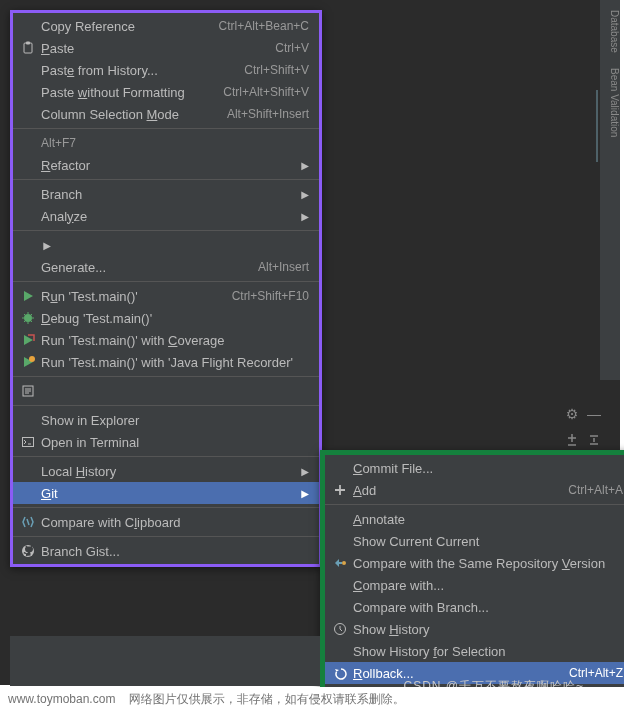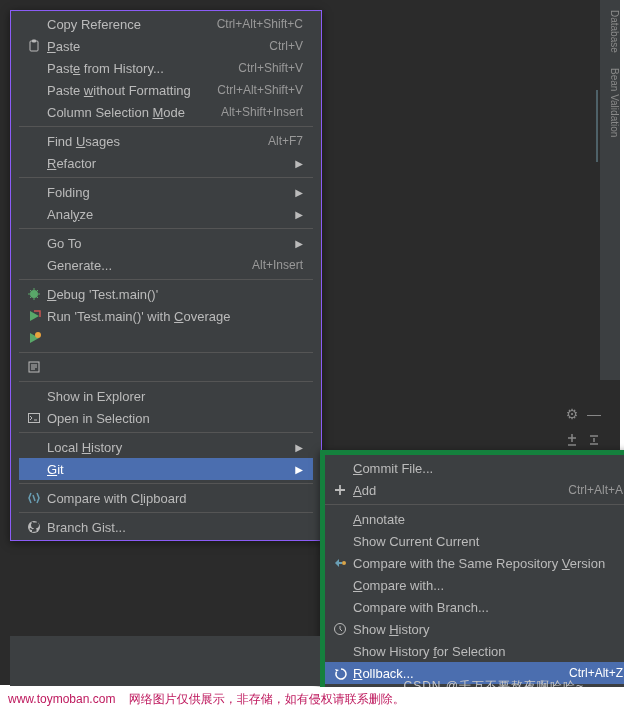--- a/index.html
+++ b/index.html
@@ -37,22 +37,22 @@
     position: absolute;
     right: 26px; top: 90px;
     width: 2px; height: 72px;
     background: #4e6168;
   }
   .main-menu {
     position: absolute;
     top: 10px; left: 10px;
     width: 312px;
     background: #3c3f41;
-    border: 1px solid #8b5cf6;
-    padding: 2px 8px;
+    border: 3px solid #8b5cf6;
+    padding: 2px 0;
     box-shadow: 0 2px 8px rgba(0,0,0,0.5);
   }
   .sub-menu {
     position: absolute;
     top: 450px; left: 320px;
     width: 318px;
     background: #3c3f41;
     border: 5px solid #15803d;
     padding: 2px 0;
     box-shadow: 0 2px 8px rgba(0,0,0,0.5);
@@ -98,21 +98,21 @@
   }
   .dark-lower {
     position: absolute;
     bottom: 39px; left: 10px; width: 310px; height: 50px;
     background: #3c3f41;
   }
   .footer {
     position: absolute;
     bottom: 0; left: 0; width: 624px; height: 38px;
     background: #ffffff;
-    color: #be185d;
+    color: #737373;
     font-size: 12px;
     padding: 4px 8px;
   }
   .watermark {
     position: absolute;
     bottom: 30px; right: 40px;
     color: #c9c9c9;
     font-size: 12px;
     letter-spacing: 1px;
   }
@@ -144,21 +144,21 @@
     <svg width="14" height="14">
         <path d="M3 3 L11 3 M3 11 L11 11 M7 5 L7 9" stroke="#888" stroke-width="1.5"></path>
       </svg>
   </span>
 </div>
 
 <div class="main-menu" id="main-menu">
     <div class="item">
       <span class="ic"></span>
       <span class="lbl">Copy Reference</span>
-      <span class="sc">Ctrl+Alt+Shift+C</span>
+      <span class="sc">Ctrl+Alt+Bean+C</span>
     </div>
     <div class="item">
       <span class="ic">
         <svg width="14" height="14">
           <rect x="3" y="2" width="8" height="10" rx="1" fill="none" stroke="#bbb"></rect>
           <rect x="5" y="0.5" width="4" height="3" rx="1" fill="#bbb"></rect>
         </svg>
       </span>
       <span class="lbl"><span class="u">P</span>aste</span>
       <span class="sc">Ctrl+V</span>
@@ -174,54 +174,61 @@
       <span class="sc">Ctrl+Alt+Shift+V</span>
     </div>
     <div class="item">
       <span class="ic"></span>
       <span class="lbl">Column Selection <span class="u">M</span>ode</span>
       <span class="sc">Alt+Shift+Insert</span>
     </div>
     <div class="sep"></div>
     <div class="item">
       <span class="ic"></span>
-      <span class="lbl">Find <span class="u">U</span>sages</span>
       <span class="sc">Alt+F7</span>
     </div>
     <div class="item">
       <span class="ic"></span>
       <span class="lbl"><span class="u">R</span>efactor</span>
       <span class="arr">▶</span>
     </div>
     <div class="sep"></div>
     <div class="item">
       <span class="ic"></span>
-      <span class="lbl">Folding</span>
+      <span class="lbl">Branch</span>
       <span class="arr">▶</span>
     </div>
     <div class="item">
       <span class="ic"></span>
       <span class="lbl">Anal<span class="u">y</span>ze</span>
       <span class="arr">▶</span>
     </div>
     <div class="sep"></div>
     <div class="item">
       <span class="ic"></span>
-      <span class="lbl">Go To</span>
       <span class="arr">▶</span>
     </div>
     <div class="item">
       <span class="ic"></span>
       <span class="lbl">Generate...</span>
       <span class="sc">Alt+Insert</span>
     </div>
     <div class="sep"></div>
     <div class="item">
       <span class="ic">
         <svg width="14" height="14">
+          <path d="M3 2 L12 7 L3 12 Z" fill="#59a869"></path>
+        </svg>
+      </span>
+      <span class="lbl">R<span class="u">u</span>n 'Test.main()'</span>
+      <span class="sc">Ctrl+Shift+F10</span>
+    </div>
+    <div class="item">
+      <span class="ic">
+        <svg width="14" height="14">
           <circle cx="7" cy="7" r="4" fill="#59a869"></circle>
           <path d="M7 1v2M7 11v2M1 7h2M11 7h2M3 3l1.5 1.5M11 3l-1.5 1.5M3 11l1.5-1.5M11 11l-1.5-1.5" stroke="#59a869"></path>
         </svg>
       </span>
       <span class="lbl"><span class="u">D</span>ebug 'Test.main()'</span>
     </div>
     <div class="item">
       <span class="ic">
         <svg width="14" height="14">
           <path d="M3 2 L12 7 L3 12 Z" fill="#59a869"></path>
@@ -230,20 +237,21 @@
       </span>
       <span class="lbl">Run 'Test.main()' with <span class="u">C</span>overage</span>
     </div>
     <div class="item">
       <span class="ic">
         <svg width="14" height="14">
           <path d="M3 2 L12 7 L3 12 Z" fill="#59a869"></path>
           <circle cx="11" cy="4" r="3" fill="#e8a33d"></circle>
         </svg>
       </span>
+      <span class="lbl">Run 'Test.main()' with 'Java Flight Recorder'</span>
     </div>
     <div class="sep"></div>
     <div class="item">
       <span class="ic">
         <svg width="14" height="14">
           <rect x="2" y="2" width="10" height="10" fill="none" stroke="#bbb"></rect>
           <path d="M4 5h6M4 7h6M4 9h4" stroke="#bbb"></path>
         </svg>
       </span>
     </div>
@@ -252,21 +260,21 @@
       <span class="ic"></span>
       <span class="lbl">Show in Explorer</span>
     </div>
     <div class="item">
       <span class="ic">
         <svg width="14" height="14">
           <rect x="1.5" y="2.5" width="11" height="9" fill="none" stroke="#bbb"></rect>
           <path d="M3 5l2 2-2 2M7 9h3" stroke="#bbb" fill="none"></path>
         </svg>
       </span>
-      <span class="lbl">Open in Selection</span>
+      <span class="lbl">Open in Terminal</span>
     </div>
     <div class="sep"></div>
     <div class="item">
       <span class="ic"></span>
       <span class="lbl">Local <span class="u">H</span>istory</span>
       <span class="arr">▶</span>
     </div>
     <div class="item sel">
       <span class="ic"></span>
       <span class="lbl"><span class="u">G</span>it</span>

